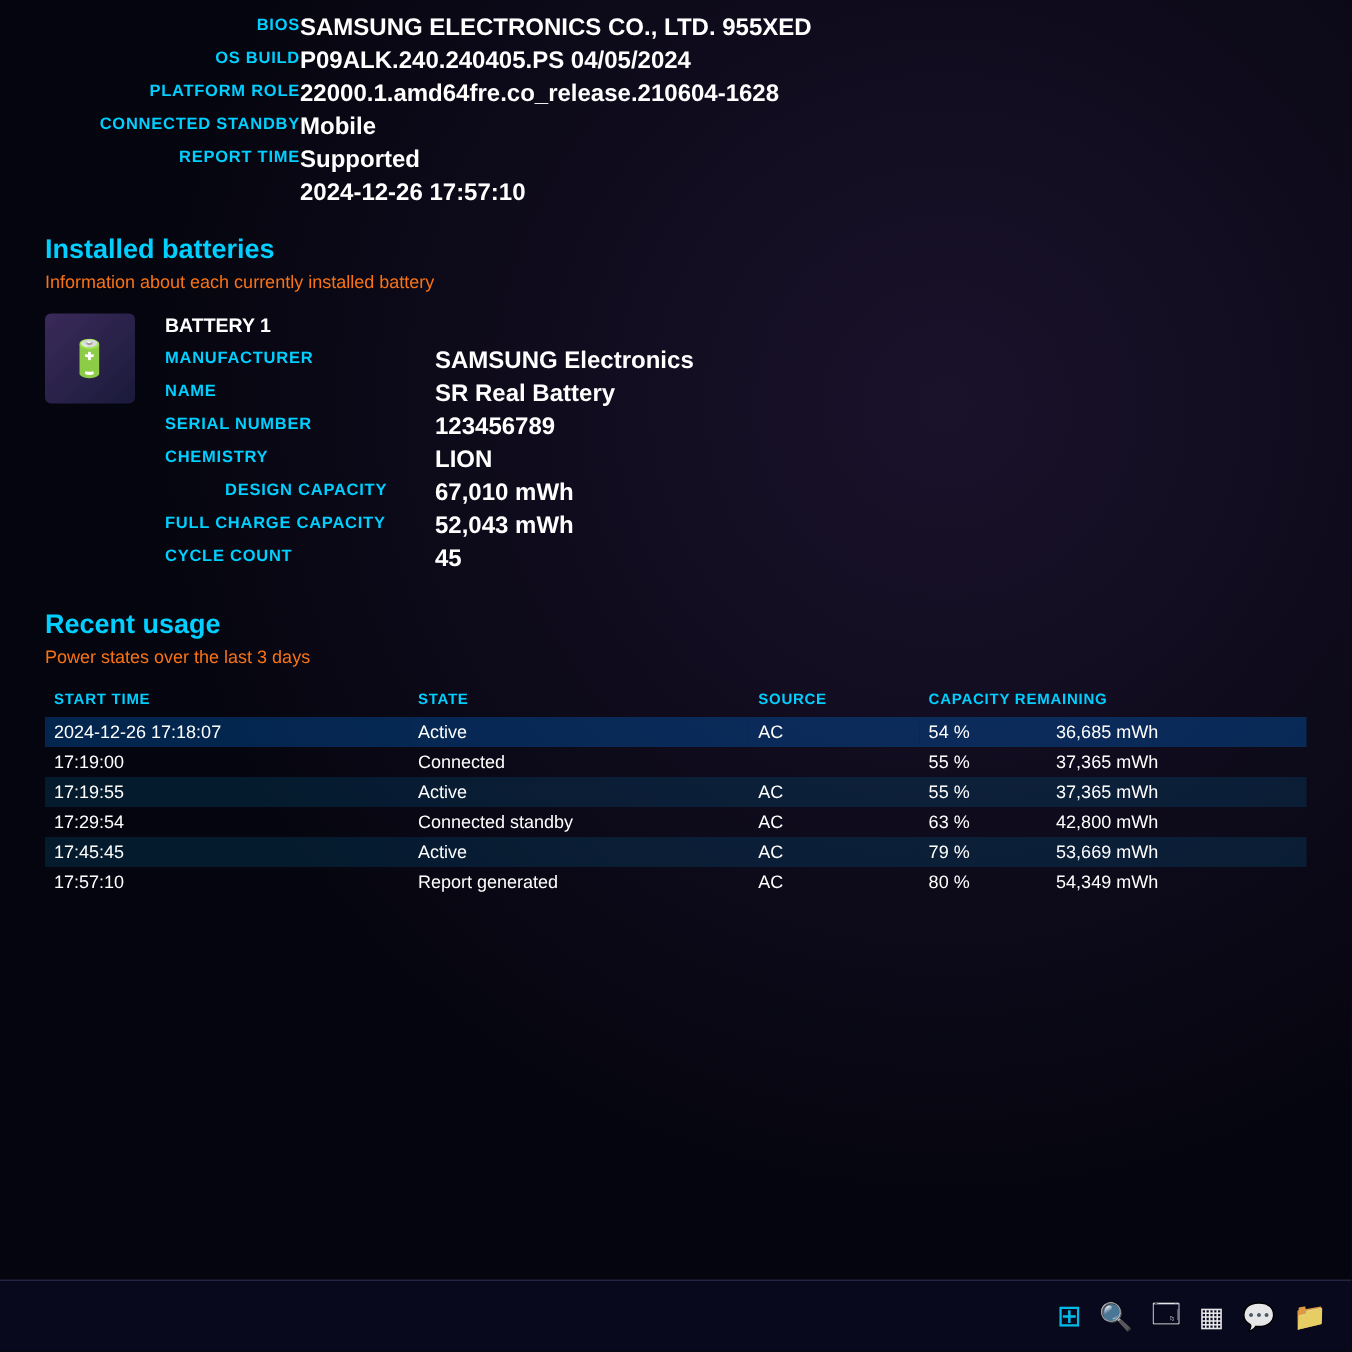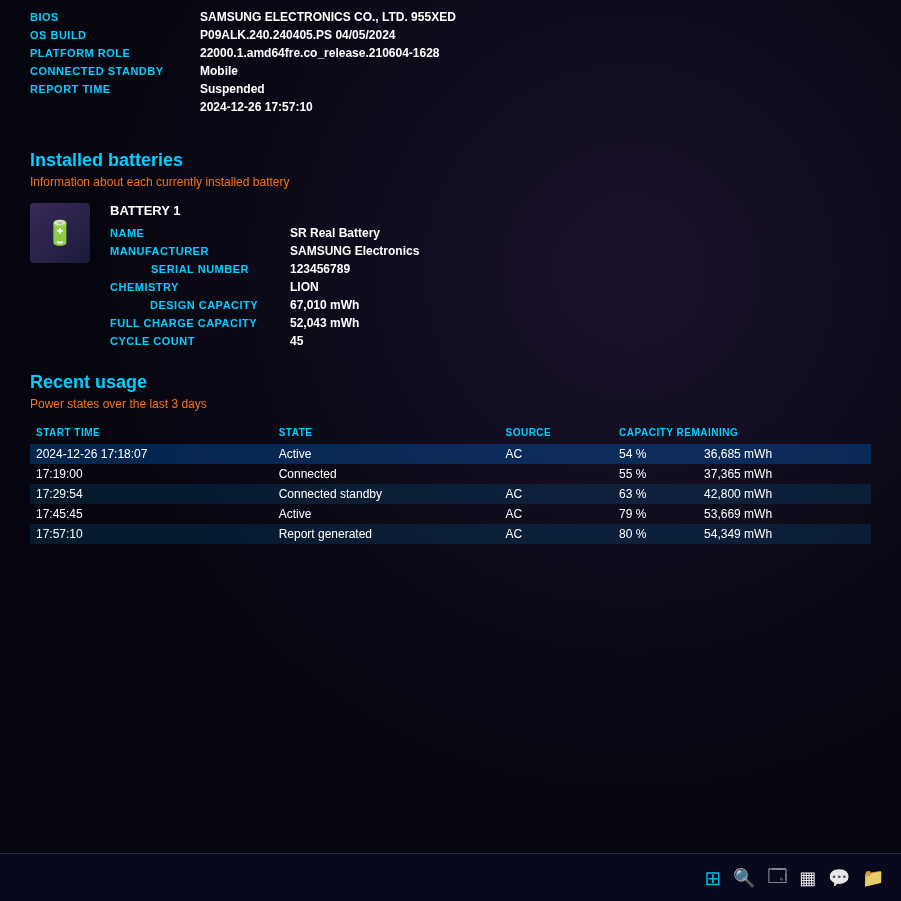--- a/index.html
+++ b/index.html
@@ -22,42 +22,43 @@
     }
 
     .content {
       position: relative;
       z-index: 1;
       padding: 10px 30px 0 30px;
     }
 
     
     .system-info {
-      margin-bottom: 36px;
+      margin-bottom: 18px;
+      text-align: right;
     }
 
     .info-row {
       display: flex;
       align-items: flex-start;
       margin-bottom: 4px;
     }
 
     .info-label {
       color: #00cfff;
       font-size: 11px;
       font-weight: 700;
       text-transform: uppercase;
       letter-spacing: 0.5px;
       min-width: 170px;
       padding-top: 1px;
     }
 
     .info-value {
       color: #ffffff;
-      font-size: 12px;
+      font-size: 16px;
       font-weight: 600;
     }
 
     
     .section-header {
       color: #00cfff;
       font-size: 18px;
       font-weight: 700;
       margin-bottom: 4px;
     }
@@ -206,21 +207,21 @@
       </span>
     </div>
 
     <div class="info-row">
       <span class="info-label">CONNECTED STANDBY</span>
       <span class="info-value">Mobile</span>
     </div>
 
     <div class="info-row">
       <span class="info-label">REPORT TIME</span>
-      <span class="info-value">Suspended</span>
+      <span class="info-value">Supported</span>
     </div>
 
     <div class="info-row">
       <span class="info-label"></span>
       <span class="info-value">2024-12-26  17:57:10</span>
     </div>
 
   </div>
 
   <div class="batteries-section">
@@ -228,29 +229,29 @@
     <div class="section-subtitle">Information about each currently installed battery</div>
 
     <div class="battery-info-container">
       <div class="battery-icon-placeholder">
         🔋
       </div>
       <div class="battery-details">
         <div class="battery-title">BATTERY 1</div>
         <div id="battery-fields">
             <div class="info-row">
+              <span class="info-label" style="color: rgb(0, 207, 255); font-size: 11px; font-weight: 700; min-width: 180px;">MANUFACTURER</span>
+              <span class="info-value">SAMSUNG Electronics</span>
+            </div>
+            <div class="info-row">
               <span class="info-label" style="color: rgb(0, 207, 255); font-size: 11px; font-weight: 700; min-width: 180px;">NAME</span>
               <span class="info-value">SR Real Battery</span>
             </div>
             <div class="info-row">
-              <span class="info-label" style="color: rgb(0, 207, 255); font-size: 11px; font-weight: 700; min-width: 180px;">MANUFACTURER</span>
-              <span class="info-value">SAMSUNG Electronics</span>
-            </div>
-            <div class="info-row">
-              <span class="info-label" style="color: rgb(0, 207, 255); font-size: 11px; font-weight: 700; min-width: 180px; text-align: center;">SERIAL NUMBER</span>
+              <span class="info-label" style="color: rgb(0, 207, 255); font-size: 11px; font-weight: 700; min-width: 180px;">SERIAL NUMBER</span>
               <span class="info-value">123456789</span>
             </div>
             <div class="info-row">
               <span class="info-label" style="color: rgb(0, 207, 255); font-size: 11px; font-weight: 700; min-width: 180px;">CHEMISTRY</span>
               <span class="info-value">LION</span>
             </div>
             <div class="info-row">
               <span class="info-label" style="color: rgb(0, 207, 255); font-size: 11px; font-weight: 700; min-width: 180px; padding-left: 40px;">DESIGN CAPACITY</span>
               <span class="info-value">67,010 mWh</span>
             </div>
@@ -289,20 +290,27 @@
             <td>36,685 mWh</td>
           </tr>
           <tr>
             <td>17:19:00</td>
             <td>Connected</td>
             <td></td>
             <td>55 %</td>
             <td>37,365 mWh</td>
           </tr>
           <tr>
+            <td>17:19:55</td>
+            <td>Active</td>
+            <td>AC</td>
+            <td>55 %</td>
+            <td>37,365 mWh</td>
+          </tr>
+          <tr>
             <td>17:29:54</td>
             <td>Connected standby</td>
             <td>AC</td>
             <td>63 %</td>
             <td>42,800 mWh</td>
           </tr>
           <tr>
             <td>17:45:45</td>
             <td>Active</td>
             <td>AC</td>

